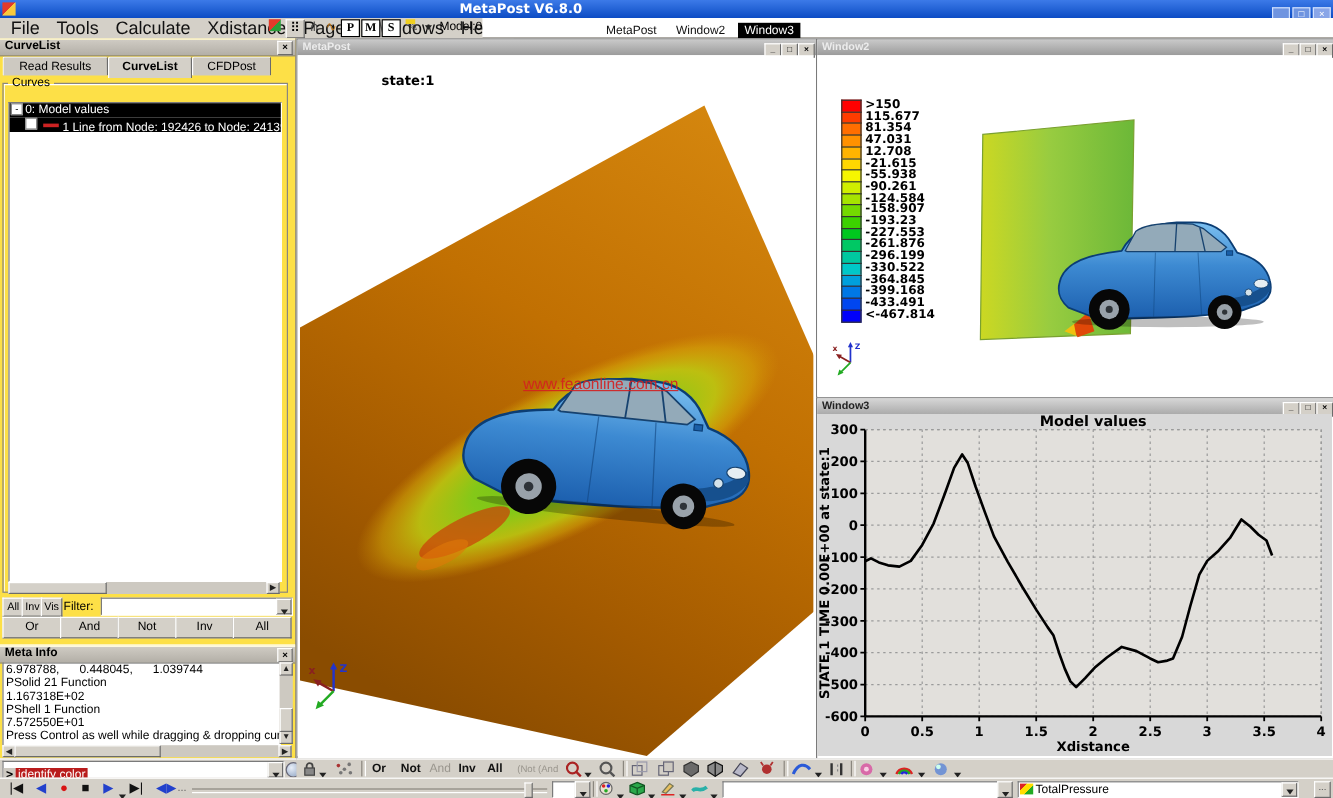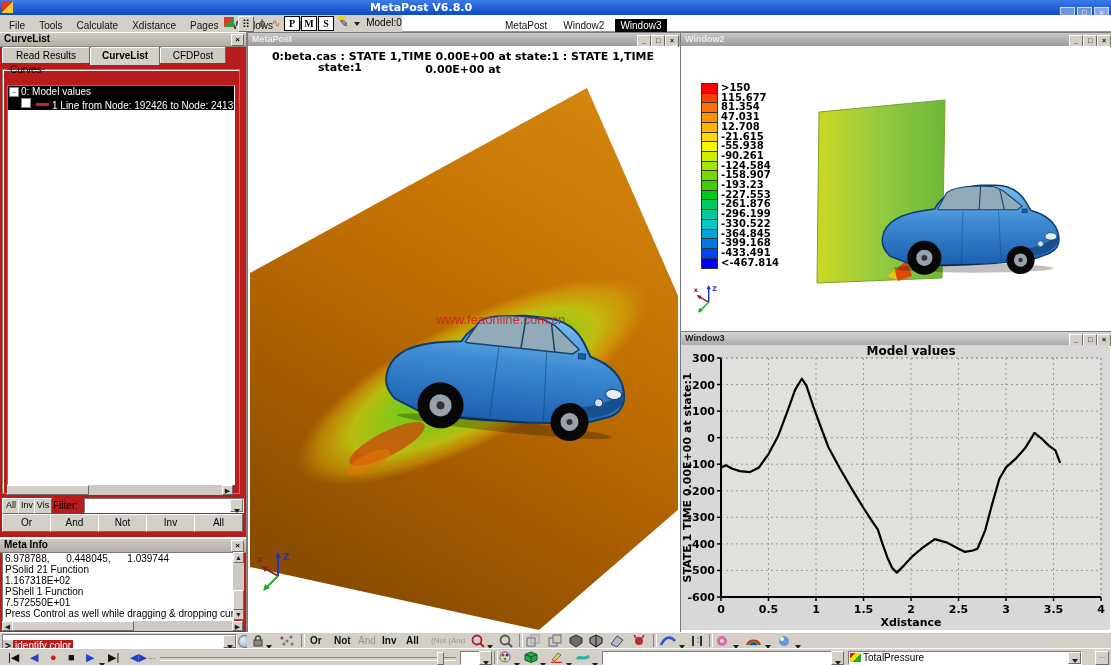--- a/index.html
+++ b/index.html
@@ -5,24 +5,24 @@
   html,body{margin:0;padding:0;}
   body{width:1111px;height:665px;overflow:hidden;background:#d4d0c8;
        font-family:"Liberation Sans",sans-serif;-webkit-font-smoothing:none;}
   #root{position:absolute;left:0;top:0;width:1111px;height:665px;}
   .abs{position:absolute;}
   .raised{border-top:1px solid #fff;border-left:1px solid #fff;border-right:1px solid #6b6b6b;border-bottom:1px solid #6b6b6b;background:#d4d0c8;}
   .sunken{border-top:1px solid #7a7a7a;border-left:1px solid #7a7a7a;border-right:1px solid #fff;border-bottom:1px solid #fff;background:#fff;}
   .tb-btn{width:13px;height:11px;margin-left:2px;background:#6f94e0;border:1px solid #cfe0ff;color:#fff;font-size:8px;line-height:9px;text-align:center;display:inline-block;}
   
   #titlebar{left:0;top:0;width:1111px;height:15px;background:linear-gradient(#3c7ae8,#0c4cc4);color:#fff;}
-  #app-title{left:370px;top:1px;width:160px;text-align:left;font:bold 11px "DejaVu Sans",sans-serif;}
+  #app-title{left:354px;top:1px;width:160px;text-align:center;font:bold 11px "DejaVu Sans",sans-serif;}
   
   #menubar{left:0;top:15px;width:1111px;height:17px;background:#d4d0c8;border-bottom:1px solid #9a968e;}
-  .menu-item{display:inline-block;padding:0 7px;font-size:10px;line-height:16px;color:#111;}
+  .menu-item{display:inline-block;padding:0 7px;font-size:15px;line-height:16px;color:#111;}
   .mini-icon{position:absolute;top:1px;height:14px;font-size:11px;line-height:14px;text-align:center;}
   .letterbtn{position:absolute;top:1px;width:14px;height:13px;background:#fff;border:1px solid #000;font:bold 10px "Liberation Serif",serif;text-align:center;line-height:13px;}
   .dd{display:inline-block;width:0;height:0;border-left:3px solid transparent;border-right:3px solid transparent;border-top:4px solid #222;vertical-align:middle;}
   #tabstrip{left:402px;top:15px;width:709px;height:16px;background:#fff;border-bottom:1px solid #9a968e;}
   .wintab{display:inline-block;padding:1px 5px;margin-left:6px;font-size:10px;color:#111;}
   .wintab.active{background:#000;color:#fff;}
   
   .panel-title{background:linear-gradient(#cfcbc3,#b3afa7);border-top:1px solid #fff;border-bottom:1px solid #8a867e;font:bold 10px "Liberation Sans",sans-serif;line-height:12px;padding-left:4px;color:#000;}
   .xbox{position:absolute;right:2px;top:1px;width:11px;height:10px;font-size:8px;line-height:9px;text-align:center;}
   .cl-tab{position:absolute;top:0;height:15px;font-size:10px;line-height:15px;text-align:center;border-top:1px solid #fff;border-left:1px solid #fff;border-right:1px solid #6b6b6b;background:#cdc9c1;border-radius:2px 2px 0 0;}
@@ -77,21 +77,21 @@
     <div class="mini-icon" style="left:336px;width:16px;color:#333;">✎<span style="position:absolute;left:2px;top:0;width:8px;height:4px;background:#f0d020;"></span></div>
     <div class="mini-icon" style="left:353px;width:8px;"><span class="dd"></span></div>
     <div class="mini-icon" style="left:364px;width:40px;font-size:10px;"><span>Model:0</span> <span class="dd"></span></div>
     <div class="sunken mini-icon" style="left:408px;width:18px;color:#1a9a1a;font-size:10px;">✔</div>
     <div class="mini-icon" style="left:430px;width:8px;"><span class="dd"></span></div>
   </div>
   <div id="tabstrip" class="abs">
     <div id="wintabs" style="position:absolute;left:92px;top:0;"><span class="wintab">MetaPost</span><span class="wintab">Window2</span><span class="wintab active">Window3</span></div>
   </div>
 
-  <div class="abs" style="left:0;top:32px;width:246px;height:600px;background:#b91c1c;border-right:1px solid #8a867e;">
+  <div class="abs" style="left:0;top:32px;width:246px;height:600px;background:#fde047;border-right:1px solid #8a867e;">
     <div class="panel-title" style="position:relative;height:13px;">
       <span>CurveList</span>
       <span class="xbox raised">×</span>
     </div>
     <div style="position:relative;height:17px;">
         <div id="clTabs">
           <div class="cl-tab" style="left: 2px; width: 86px;">Read Results</div>
           <div class="cl-tab active" style="left: 90px; width: 68px;">CurveList</div>
           <div class="cl-tab" style="left: 160px; width: 64px;">CFDPost</div>
         </div>
@@ -205,23 +205,22 @@
               <circle cx="64" cy="116" r="4" fill="#2e3338"></circle>
               <circle cx="194" cy="119" r="19" fill="#070707"></circle>
               <circle cx="194" cy="119" r="9" fill="#99a2aa"></circle>
               <circle cx="194" cy="119" r="3" fill="#2e3338"></circle>
               <ellipse cx="235" cy="87" rx="8" ry="5" fill="#e6eef2" stroke="#16426f"></ellipse>
               <circle cx="221" cy="97" r="4" fill="#d4e2ea" stroke="#16426f"></circle>
               <rect x="196" y="50" width="7" height="5" fill="#1a5fa8" stroke="#0b3d74"></rect>
             </g>
           </g>
         </svg>
-      <div class="heading" style="position:absolute;left:0;top:4px;width:430px;text-align:center;">0:beta.cas  : STATE 1,TIME 0.00E+00 at state:1  : STATE 1,TIME 0.00E+00 at</div>
       <div class="heading" style="position:absolute;left:70px;top:15px;">state:1</div>
-      <div style="position:absolute;left:188px;top:266px;font:13px 'Liberation Sans',sans-serif;color:#d42020;opacity:.9;">www.feaonline.com.cn</div>
+      <div style="position:absolute;left:188px;top:266px;font:13px 'Liberation Sans',sans-serif;color:#d42020;opacity:.9;text-decoration:underline;">www.feaonline.com.cn</div>
       <svg id="triad1" width="42" height="50" viewBox="0 0 42 50" style="position:absolute;left:8px;top:502px;">
           <g stroke-width="2" fill="none">
             <line x1="22" y1="28" x2="22" y2="8" stroke="#2233cc"></line>
             <polygon points="22,4 19,10 25,10" fill="#2233cc" stroke="none"></polygon>
             <line x1="22" y1="28" x2="8" y2="20" stroke="#8a2020"></line>
             <polygon points="5,18 12,19 9,24" fill="#8a2020" stroke="none"></polygon>
             <line x1="22" y1="28" x2="10" y2="40" stroke="#22aa22"></line>
             <polygon points="7,43 9,36 14,40" fill="#22aa22" stroke="none"></polygon>
           </g>
           <text x="27" y="12" font-family="DejaVu Sans" font-size="9" font-weight="bold" fill="#2233cc">Z</text>

